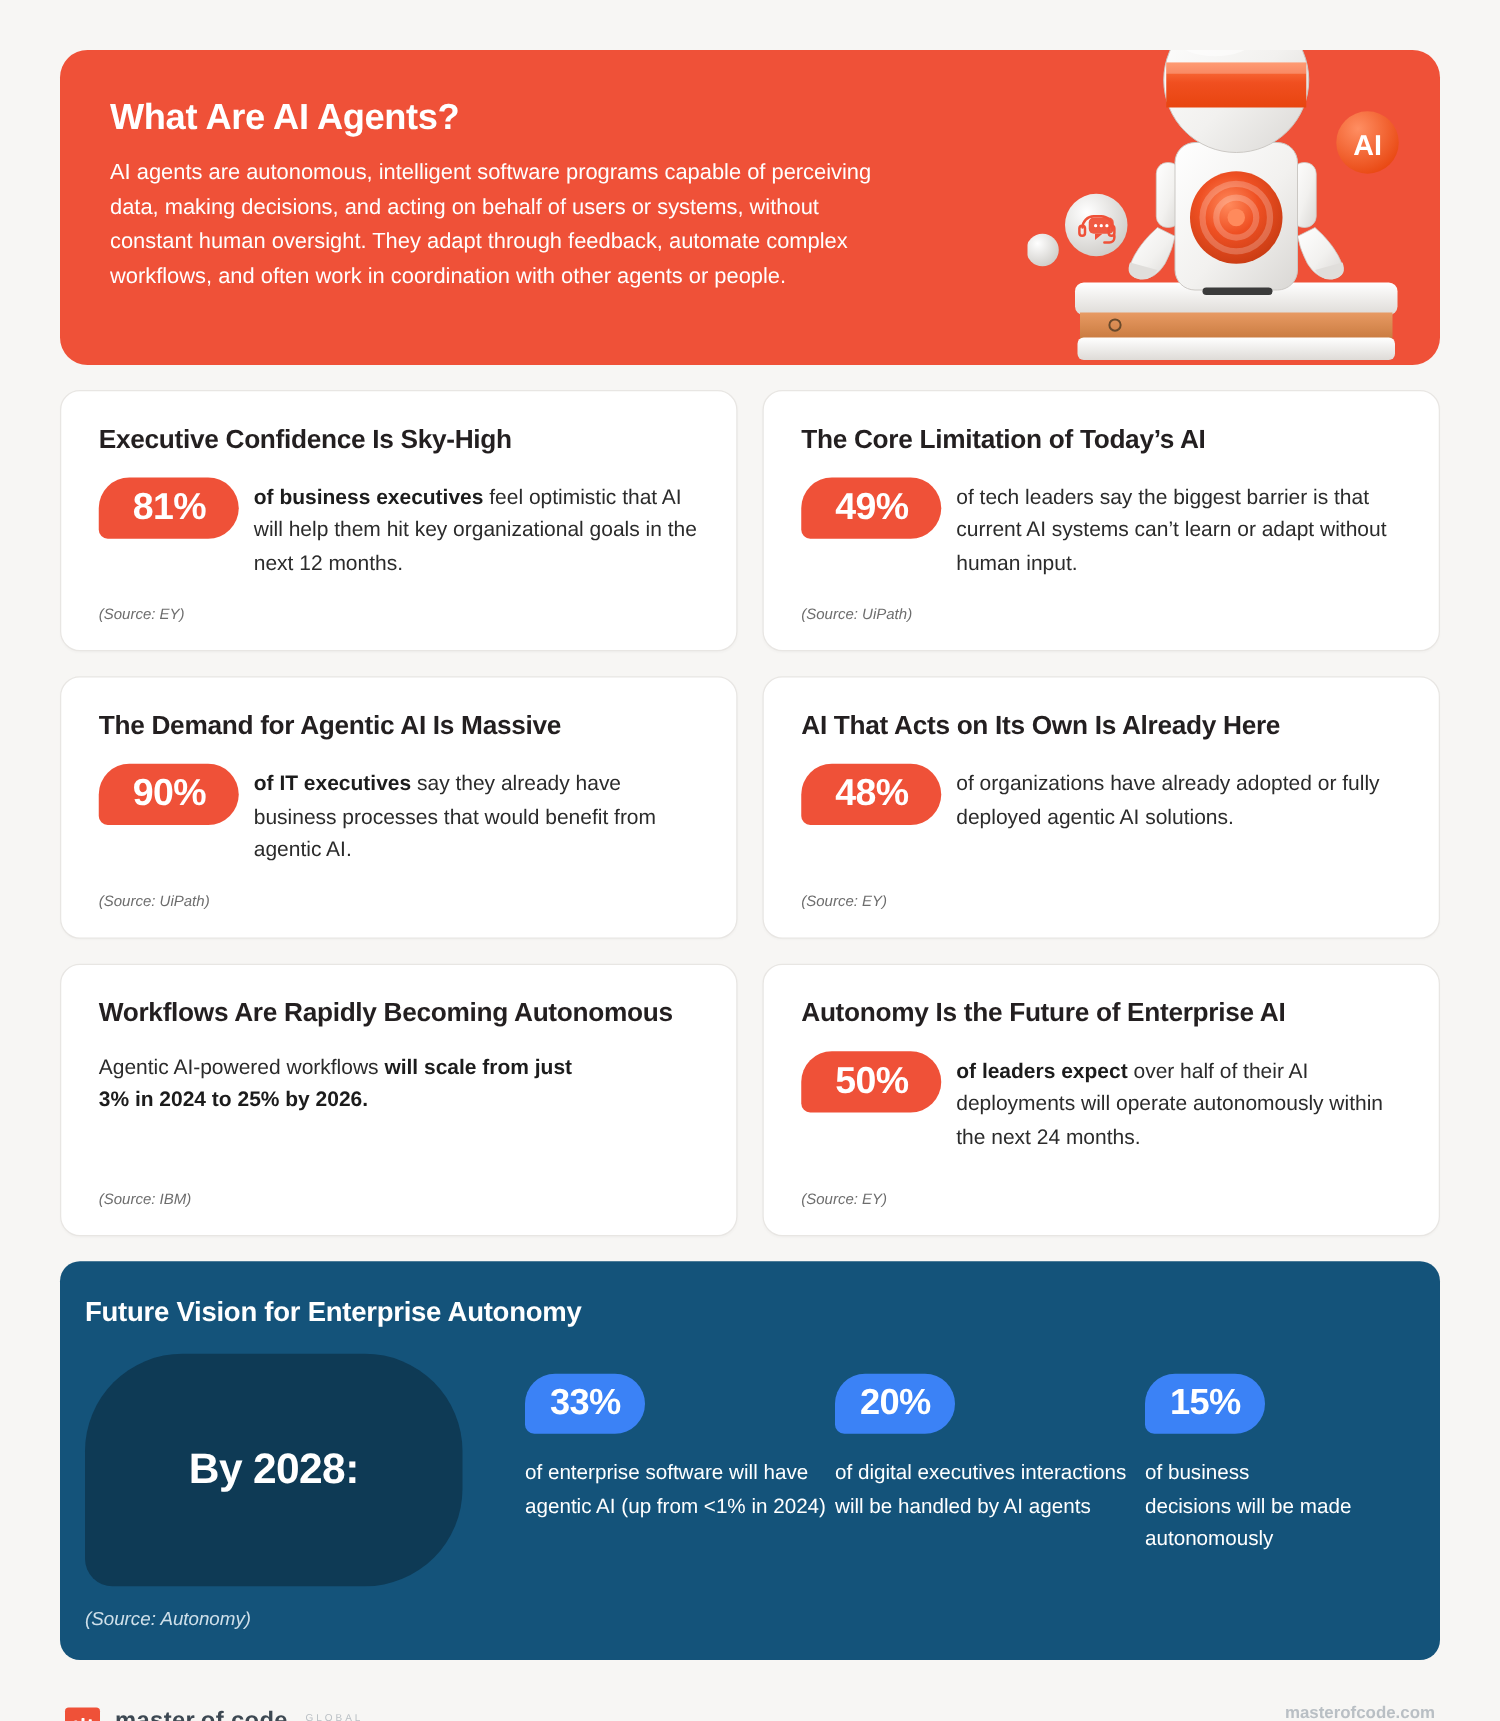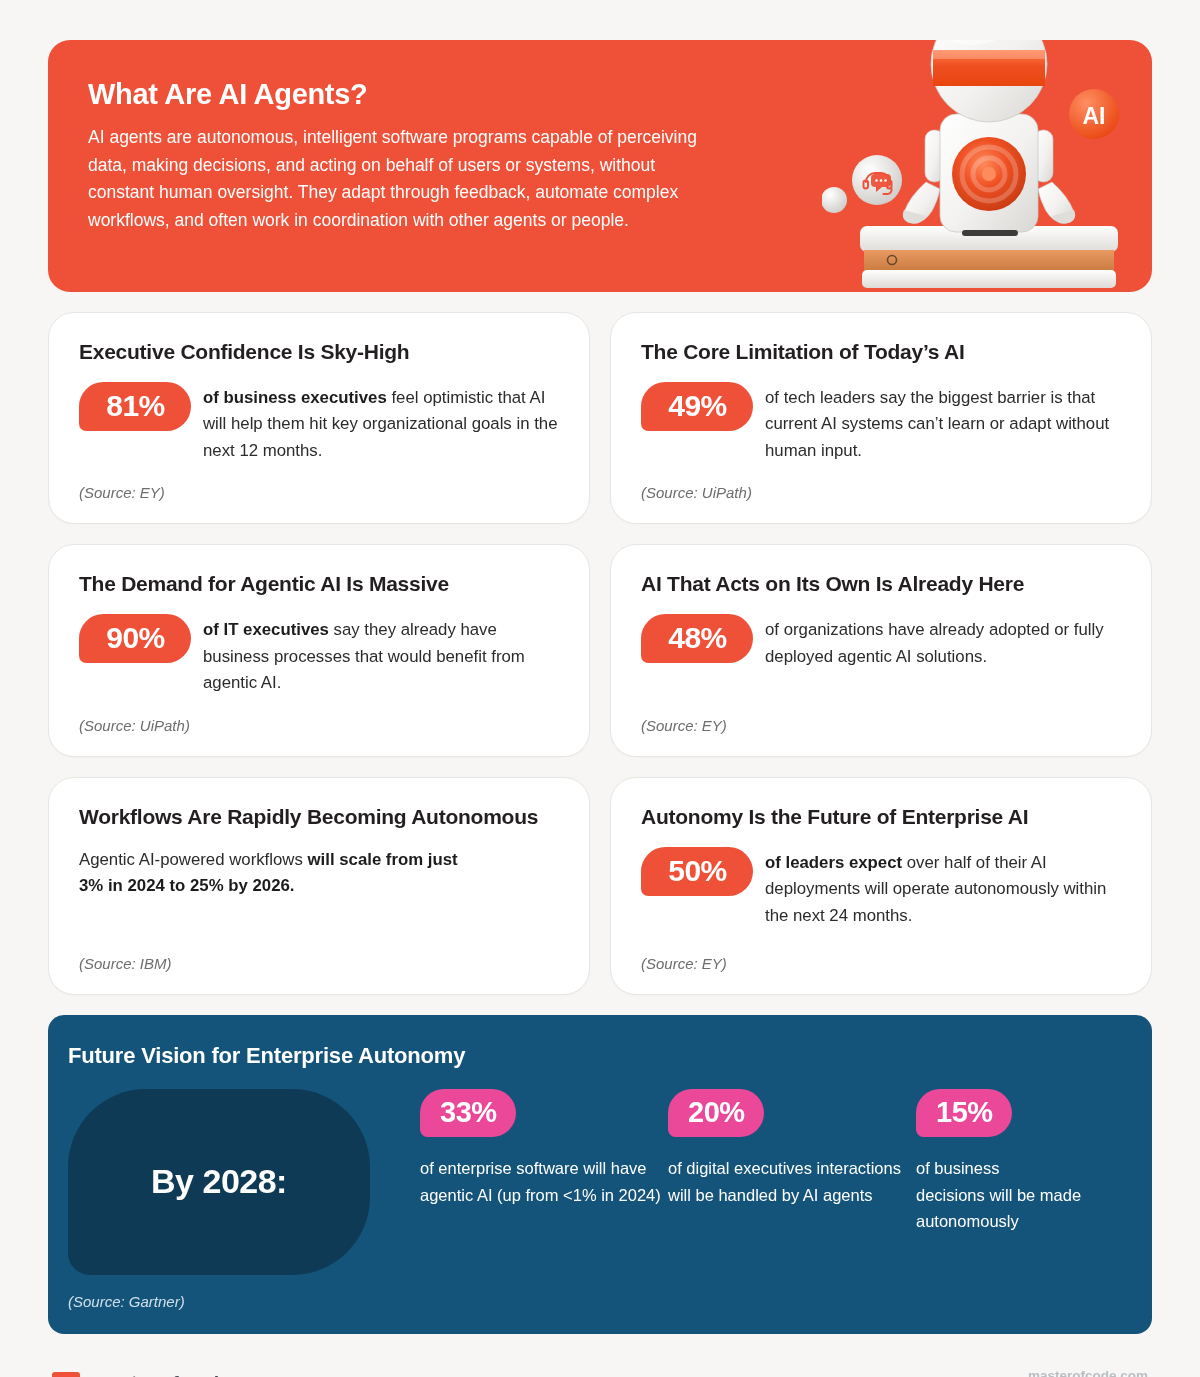--- a/index.html
+++ b/index.html
@@ -53,21 +53,21 @@
   
   .grid {
     margin-top: 20px;
     display: grid;
     grid-template-columns: 1fr 1fr;
     gap: 20px 20px;
   }
   .card {
     background: #fff;
     border: 1px solid #e8e6e3;
-    border-radius: 26px;
+    border-radius: 16px;
     padding: 26px 28px 22px 30px;
     box-shadow: 0 1px 2px rgba(0,0,0,0.025);
     display: flex;
     flex-direction: column;
   }
   .card.tall { min-height: 218px; }
   .card-title {
     font-size: 21px;
     font-weight: bold;
     color: #231f20;
@@ -99,21 +99,21 @@
   .plain-text {
     font-size: 16.8px;
     line-height: 1.58;
     color: #2b2b2b;
     max-width: 400px;
   }
   .plain-text b { font-weight: bold; color: #1c1c1c; }
   .source {
     margin-top: auto;
     padding-top: 20px;
-    font-size: 15px;
+    font-size: 12px;
     font-style: italic;
     color: #6d6d6d;
   }
 
   
   .vision {
     margin-top: 20px;
     background: #14537a;
     border-radius: 16px;
     padding: 28px 32px 24px 20px;
@@ -137,29 +137,30 @@
     justify-content: center;
     color: #fff;
     font-size: 34px;
     font-weight: bold;
     letter-spacing: -0.5px;
     margin-right: 50px;
   }
   .vision-item { flex: 0 0 248px; }
   .vision-badge {
     display: inline-block;
-    background: #ec4899;
+    background: #3b82f6;
     color: #fff;
     font-size: 29px;
     font-weight: bold;
     letter-spacing: -0.5px;
     padding: 9px 19px 10px 20px;
     border-radius: 32px 32px 32px 10px;
     line-height: 1;
     margin-bottom: 18px;
+    margin-top: 16px;
   }
   .vision-desc {
     color: #ffffff;
     font-size: 16.5px;
     line-height: 1.62;
   }
   .vision-desc b { font-weight: normal; }
   .vision-source {
     margin-top: 18px;
     font-size: 15px;
@@ -379,21 +380,21 @@
         <div class="vision-badge">20%</div>
         <p class="vision-desc"><b>of digital executives</b><span> interactions will be handled by AI agents</span></p>
       </div>
 
       <div class="vision-item">
         <div class="vision-badge">15%</div>
         <p class="vision-desc"><b>of business</b><br><b>decisions</b><span> will be made autonomously</span></p>
       </div>
     </div>
 
-    <div class="vision-source">(Source: Gartner)</div>
+    <div class="vision-source">(Source: Autonomy)</div>
   </section>
 
   <footer class="footer">
     <div class="brand">
       <span class="brand-mark">
         <svg width="20" height="14" viewBox="0 0 20 14">
           <g fill="#ffffff">
             <rect x="0.5" y="5.5" width="2.4" height="3.2" rx="0.5"></rect>
             <rect x="3.4" y="3.4" width="2.4" height="5.3" rx="0.5"></rect>
             <rect x="6.3" y="6.2" width="2.4" height="2.5" rx="0.5"></rect>

